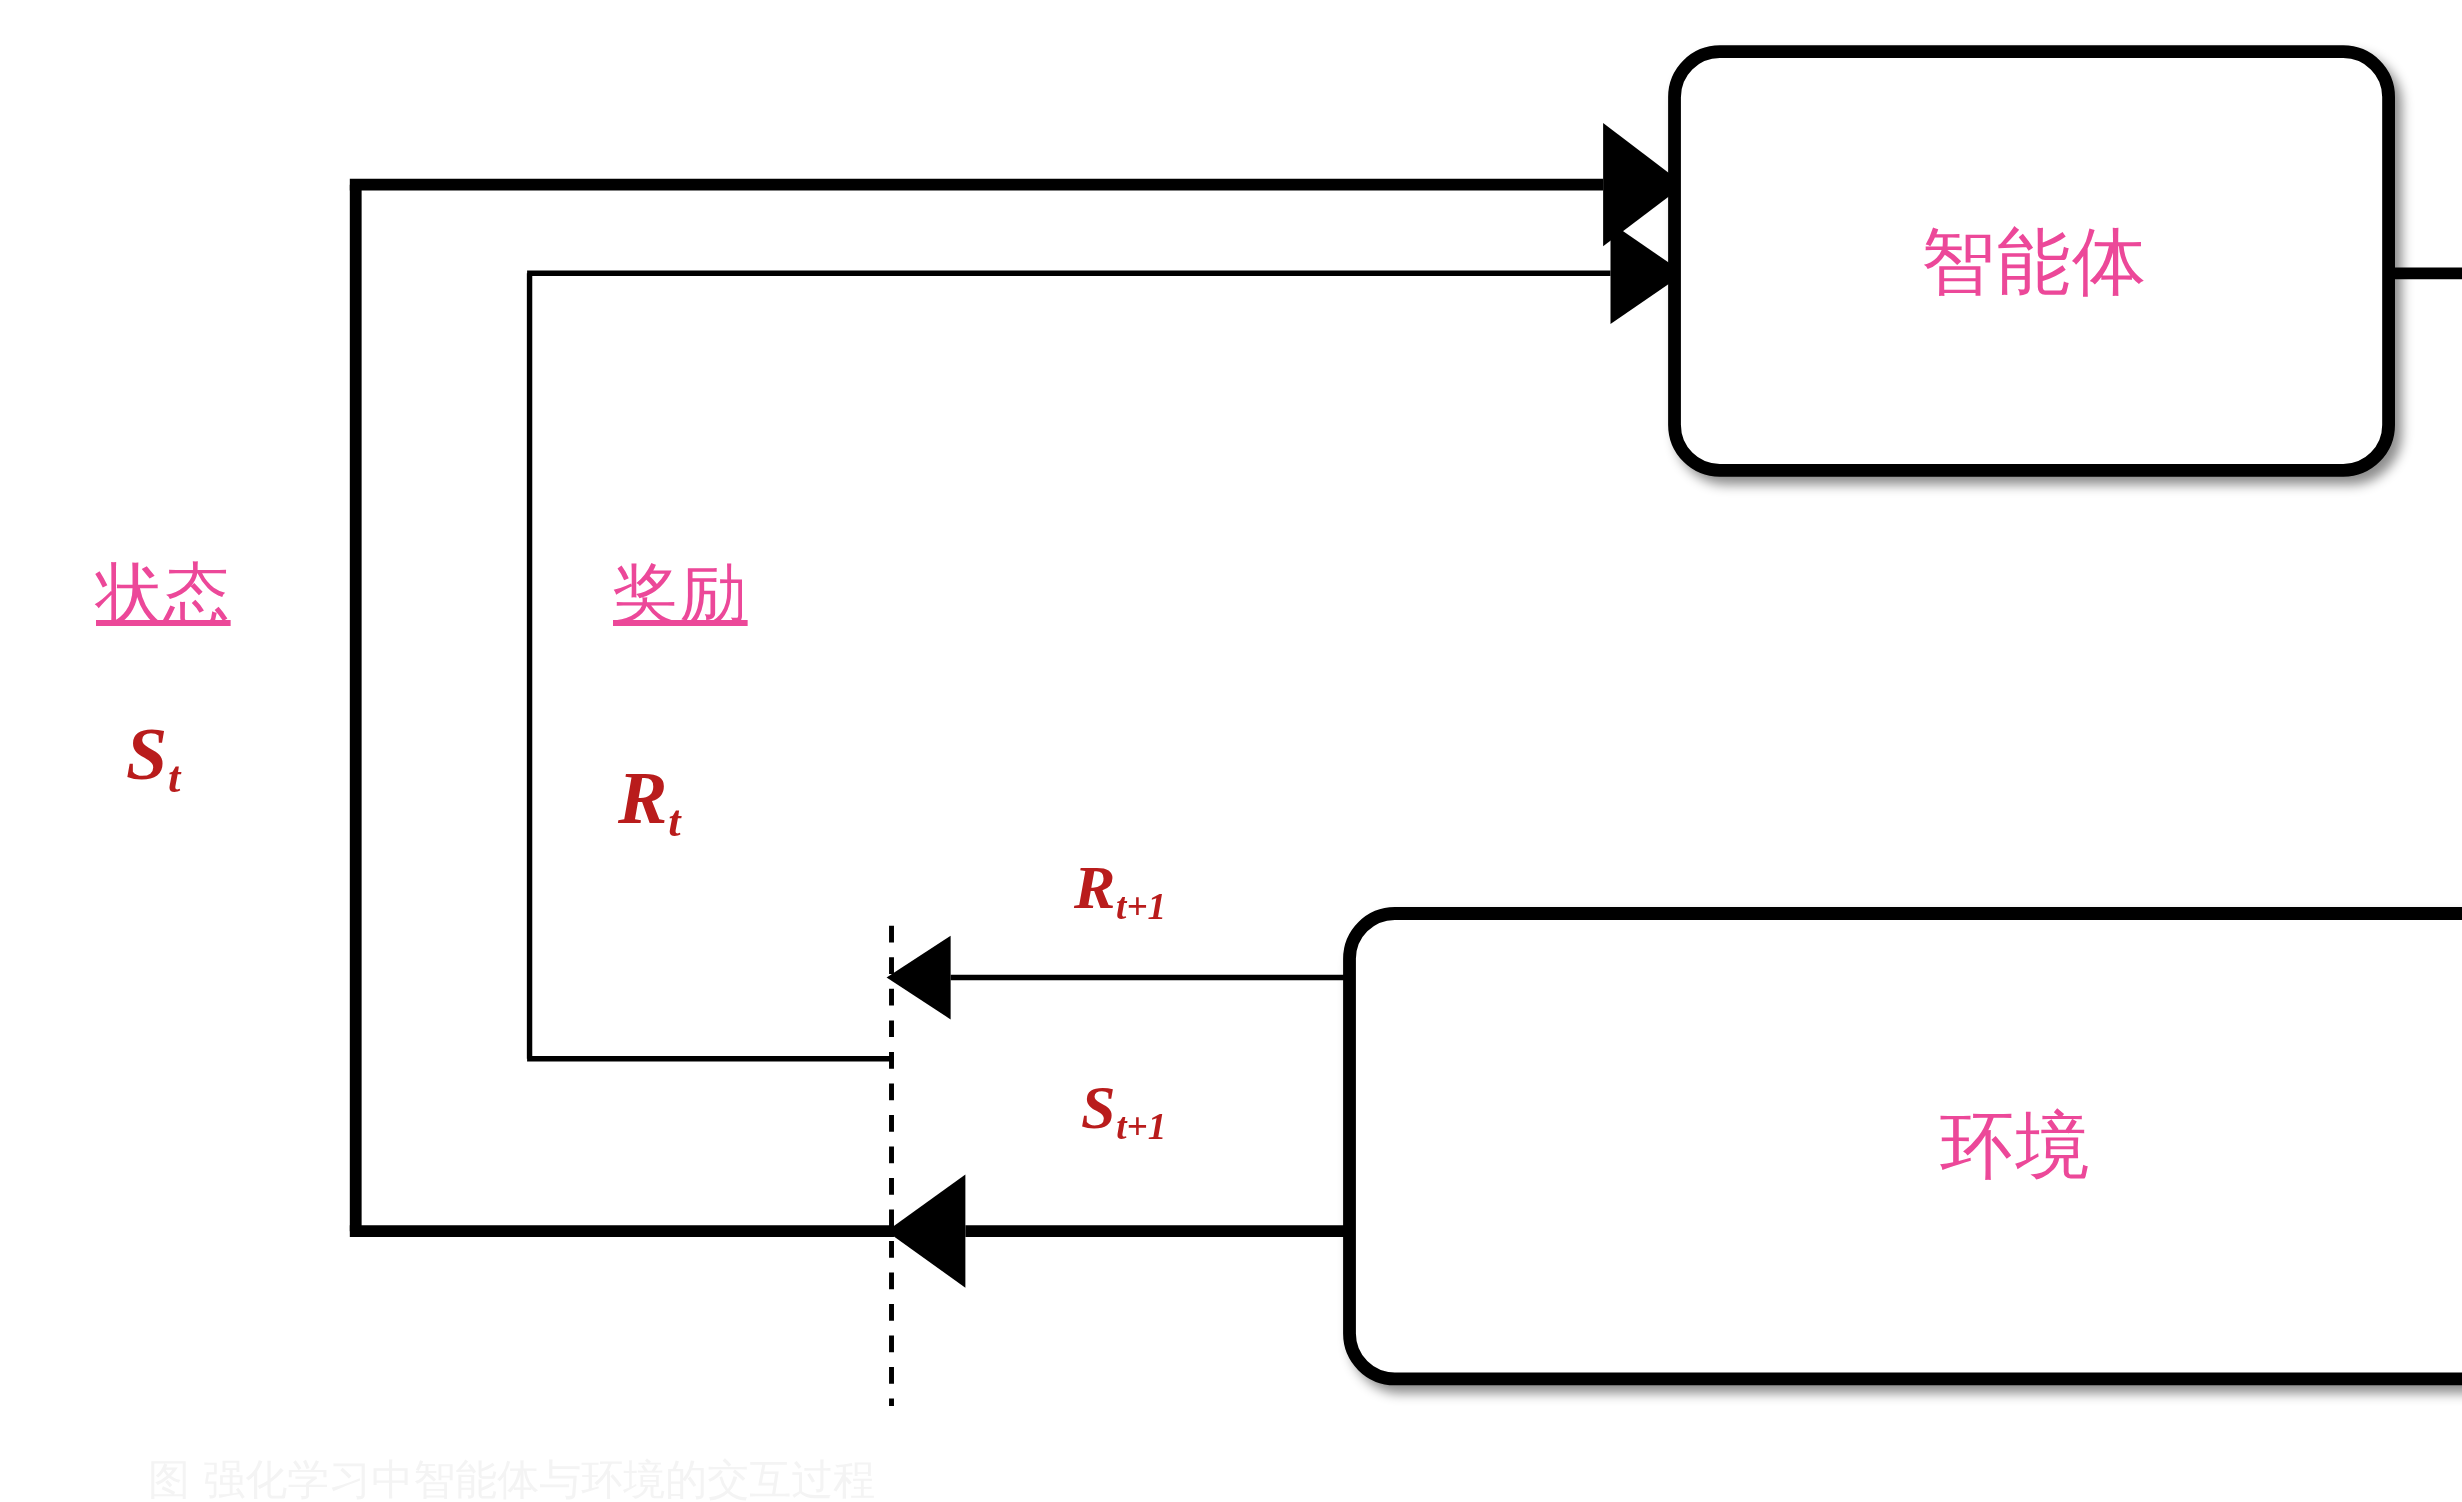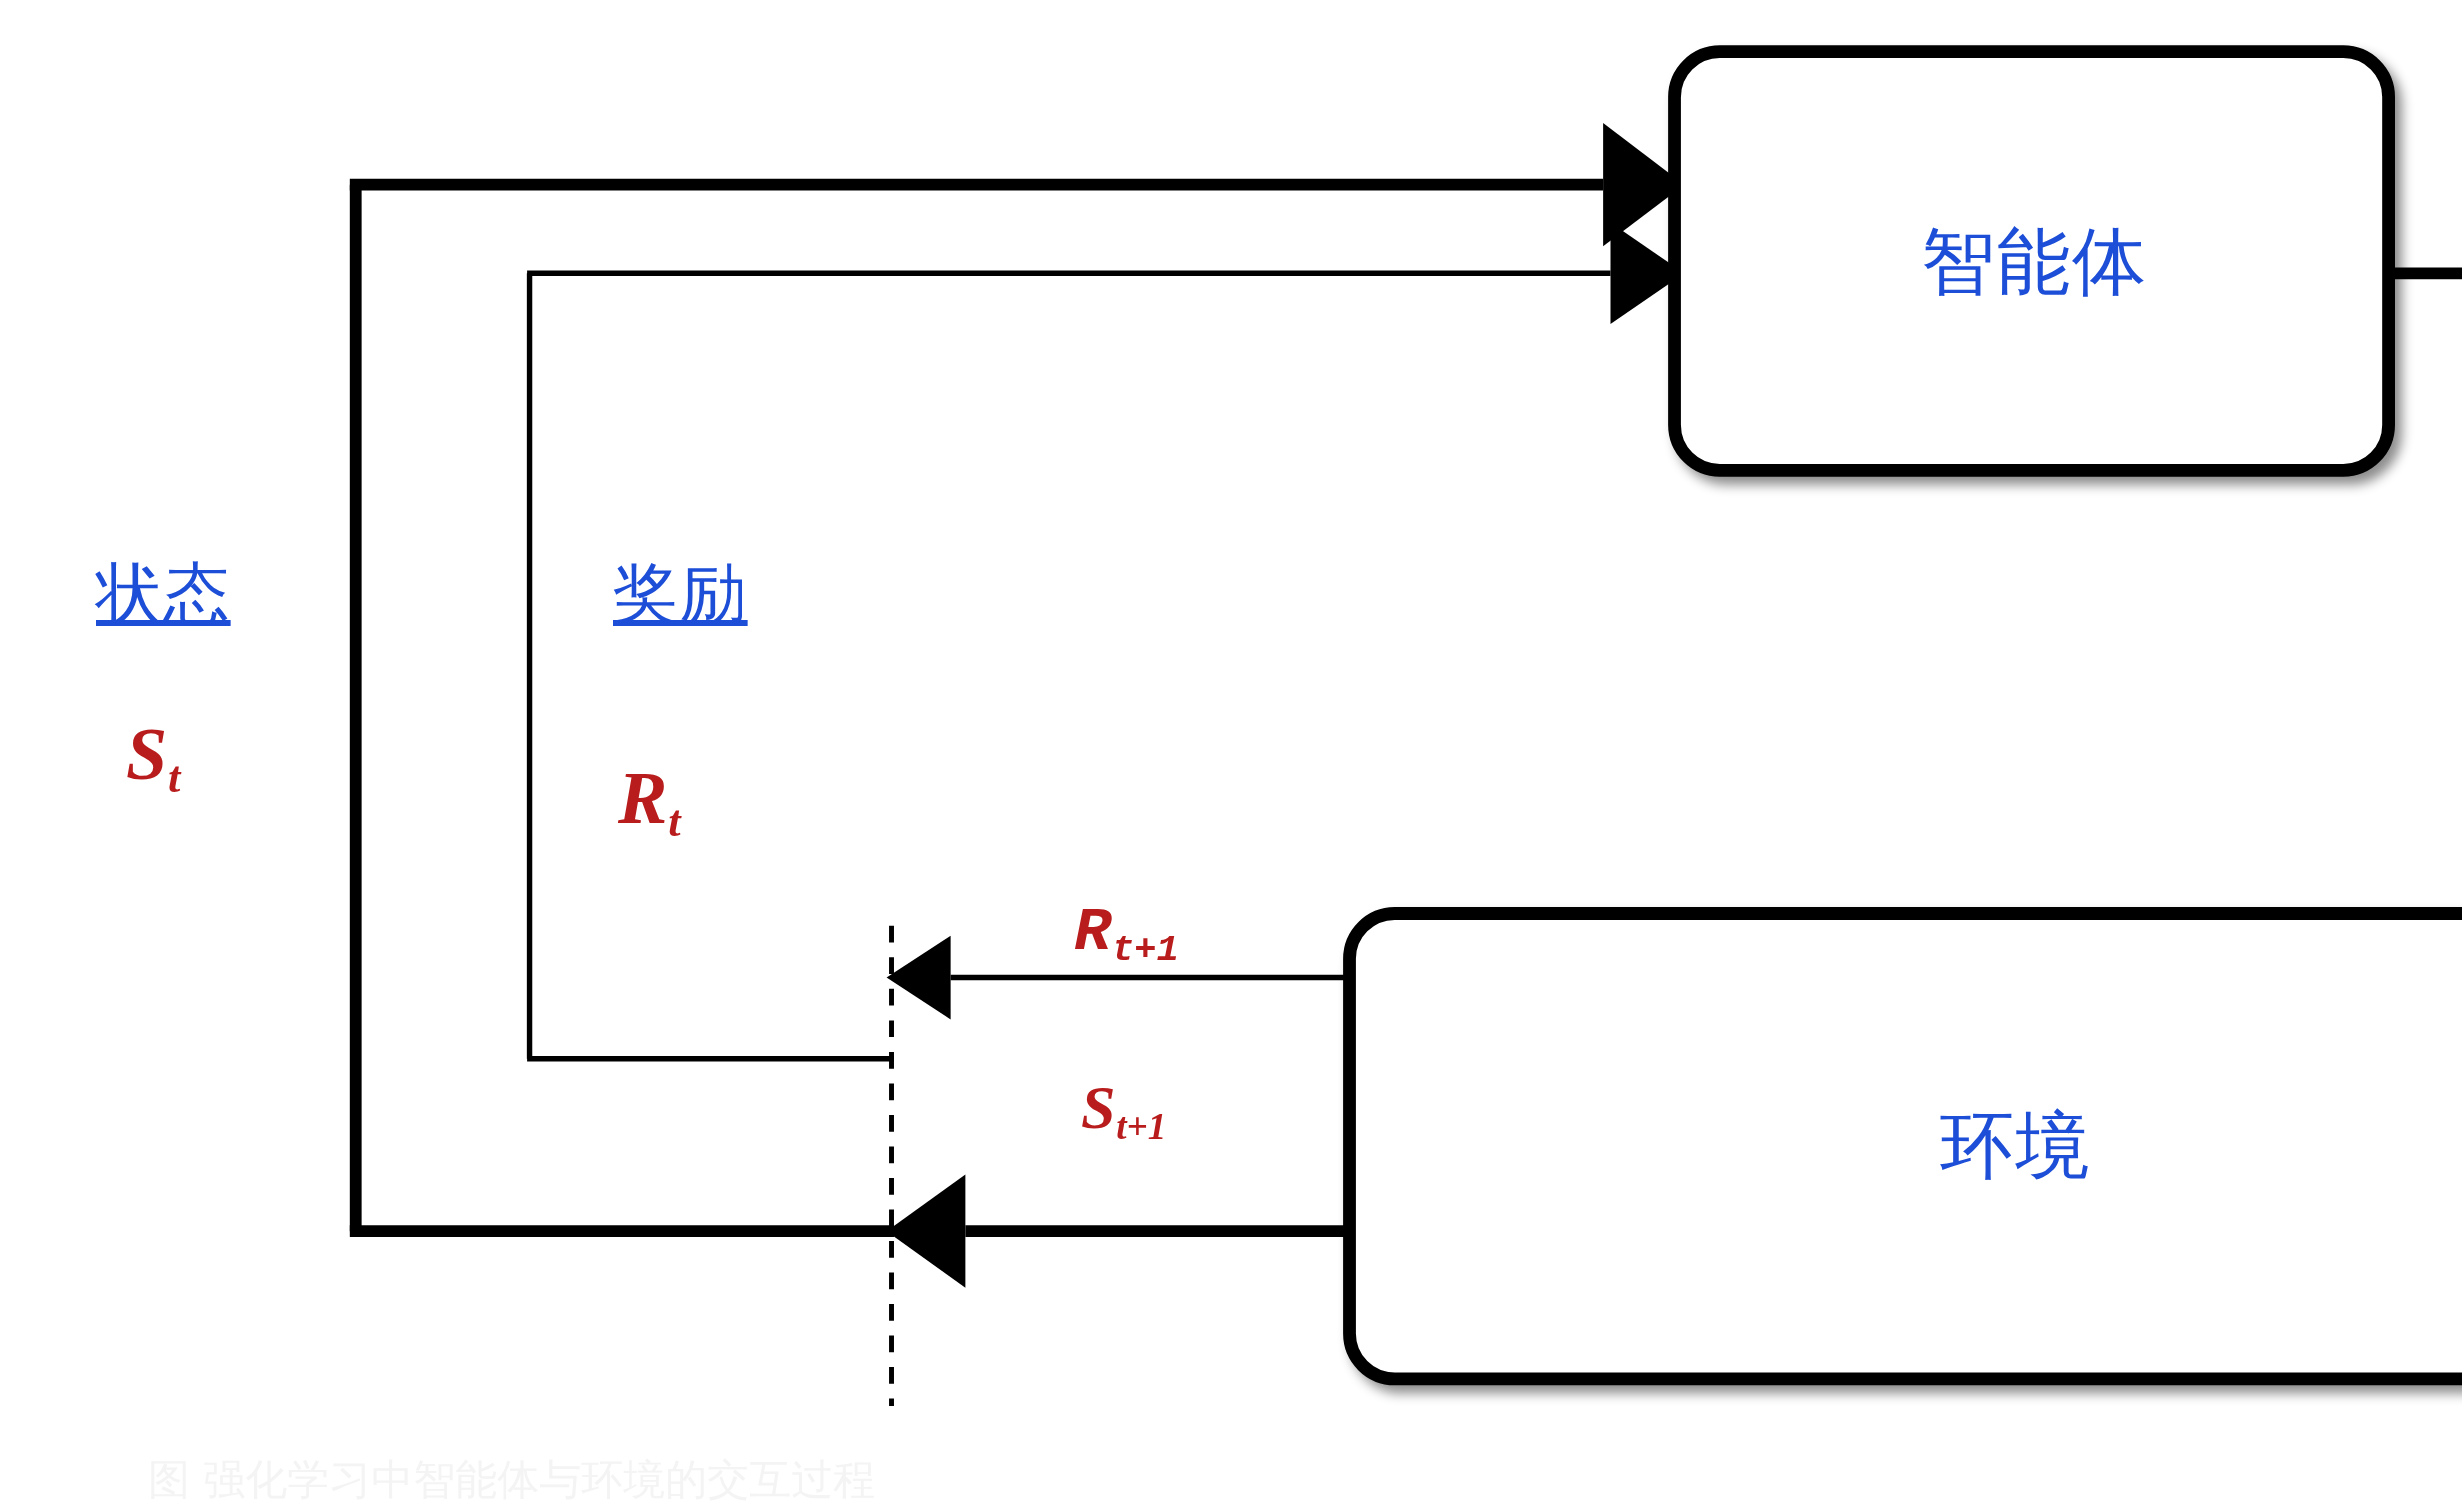--- a/index.html
+++ b/index.html
@@ -7,21 +7,21 @@
     width:3940px;height:1502px;overflow:hidden;position:relative;
     font-family:"Liberation Serif","DejaVu Serif",serif;color:#000;
   }
   #stage{position:absolute;left:0;top:0;width:3940px;height:1502px;background:#fff;}
   svg#diagram{position:absolute;left:0;top:0;width:3940px;height:1502px;display:block;}
 
   .node-label{
     position:absolute;
     font-family:"DejaVu Sans","Liberation Sans",sans-serif;
     font-weight:400;
-    color:#1d4ed8;
+    color:#ec4899;
     white-space:nowrap;
     line-height:1;
     letter-spacing:0.02em;
   }
   .cjk-big{font-size:74px;}
   .cjk-side{font-size:66px;text-decoration:underline;}
 
   .math{
     position:absolute;
     font-family:"Liberation Serif","DejaVu Serif",serif;
@@ -104,20 +104,20 @@
   <div class="node-label cjk-big" style="left:1921px;top:224px;">智能体</div>
 
   <div class="node-label cjk-big" style="left:1940px;top:1108px;">环境</div>
 
   <div class="node-label cjk-side" style="left:96px;top:561px;">状态</div>
   <div class="math m-big" style="left:126px;top:717px;"><span>S</span><span class="sub">t</span></div>
 
   <div class="node-label cjk-side" style="left:613px;top:561px;">奖励</div>
   <div class="math m-big" style="left:618px;top:717px;margin-top:44px;"><span>R</span><span class="sub">t</span></div>
 
-  <div class="math m-mid" style="left:1074px;top:902px;font-family:Liberation Mono, monospace;"><span>R</span><span class="sub">t+1</span></div>
+  <div class="math m-mid" style="left:1074px;top:856px;"><span>R</span><span class="sub">t+1</span></div>
 
   <div class="math m-mid" style="left:1081px;top:1076px;"><span>S</span><span class="sub">t+1</span></div>
 
   <div class="caption">图 强化学习中智能体与环境的交互过程</div>
 
 </div>
 
 
 </body></html>

